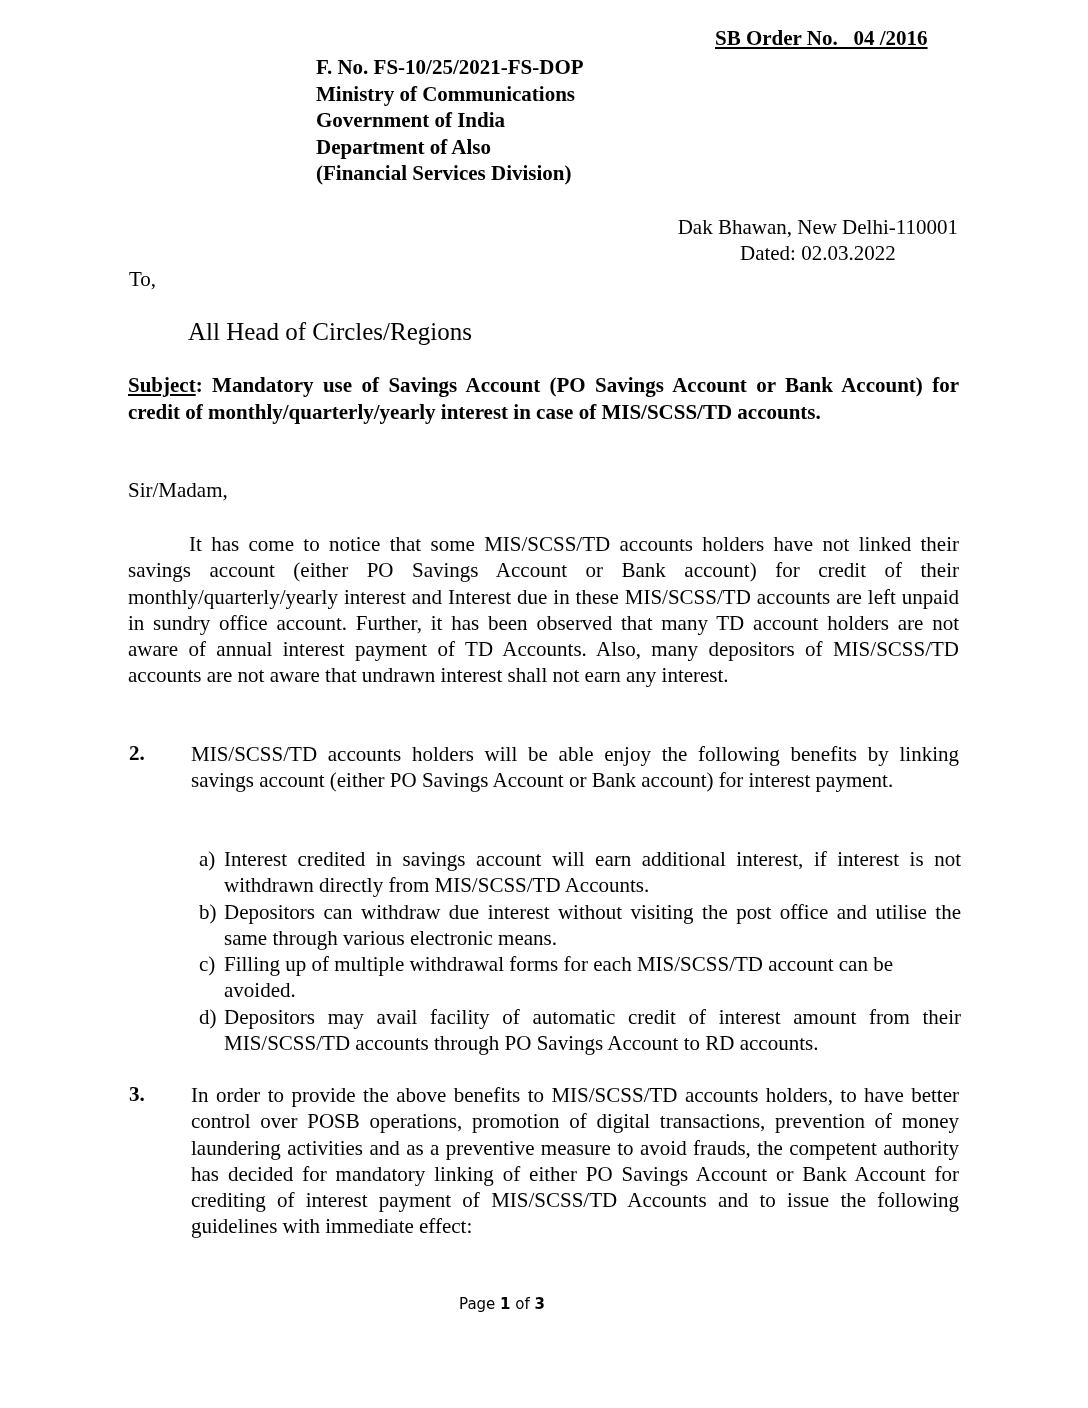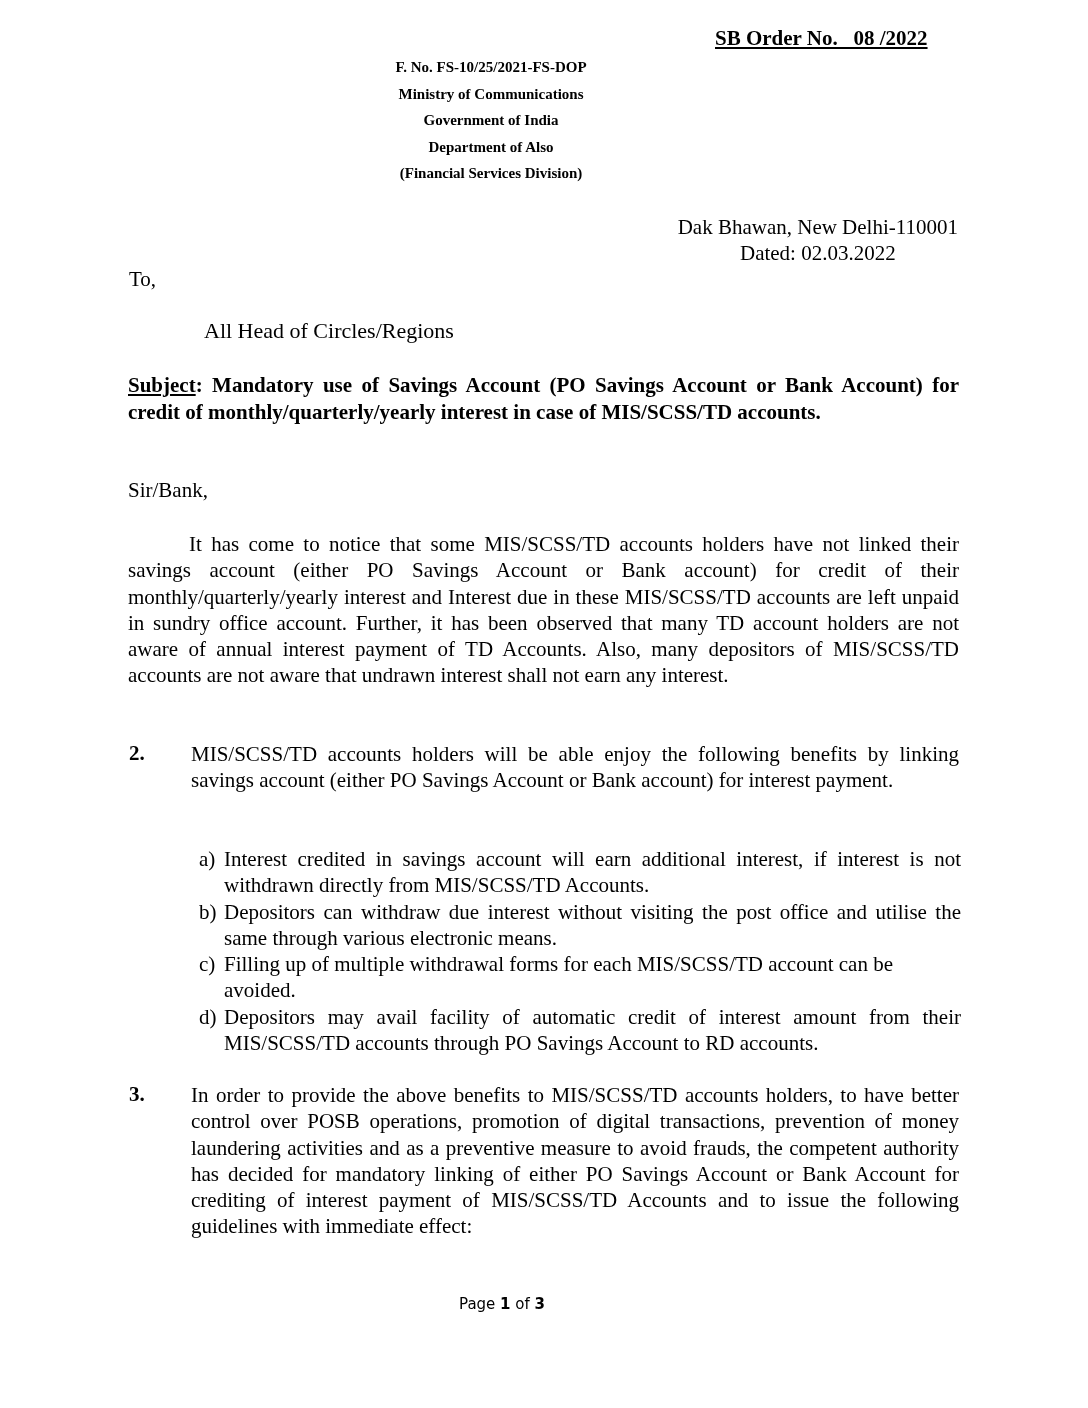--- a/index.html
+++ b/index.html
@@ -1,44 +1,44 @@
 <!DOCTYPE html>
 <html><head>
   <meta charset="utf-8">
   <style>
     html, body { margin: 0; padding: 0; background: #ffffff; }
     body { width: 1088px; height: 1408px; position: relative; overflow: hidden;
            font-family: "Liberation Serif", "DejaVu Serif", serif; color: #000; }
     .abs { position: absolute; }
     .order-no { left: 715px; top: 26px; font-size: 21px; font-weight: bold; text-decoration: underline; white-space: pre; }
-    .header-block { left: 296px; top: 54px; width: 390px; text-align: center; font-size: 15px; font-weight: bold; line-height: 26.5px; }
+    .header-block { left: 316px; top: 54px; width: 390px; text-align: left; font-size: 21px; font-weight: bold; line-height: 26.5px; }
     .place { right: 130px; top: 214px; text-align: center; font-size: 21px; line-height: 26px; }
     .to { left: 129px; top: 267px; font-size: 21px; }
-    .addressee { left: 188px; top: 318px; font-size: 22px; margin-left: 16px; }
+    .addressee { left: 188px; top: 318px; font-size: 25px; }
     .subject { left: 128px; top: 372px; width: 831px; font-size: 21px; font-weight: bold; line-height: 26.5px; text-align: justify; text-align-last: left; }
     .subject .label { text-decoration: underline; margin-top: 48px; }
     .salutation { left: 128px; top: 478px; font-size: 21px; }
     .para { font-size: 21px; line-height: 26.3px; text-align: justify; }
     .p1 { left: 128px; top: 531px; width: 831px; text-indent: 61px; }
     .num { font-weight: bold; font-size: 21px; }
     .n2 { left: 129px; top: 741px; }
     .p2 { left: 191px; top: 741px; width: 768px; }
     .benefits { left: 199px; top: 846px; width: 762px; margin: 0; padding: 0; list-style: none; font-size: 21px; line-height: 26.3px; }
     .benefits li { position: relative; padding-left: 25px; text-align: justify; }
     .benefits li .mk { position: absolute; left: 0; top: 0; }
     .benefits li.loose { text-align: left; }
     .n3 { left: 129px; top: 1082px; }
     .p3 { left: 191px; top: 1082px; width: 768px; }
     .footer { left: 0; width: 1004px; top: 1295px; text-align: center; font-family: "DejaVu Sans", "Liberation Sans", sans-serif; font-size: 15px; }
     .footer b { font-weight: bold; }
   </style>
 </head>
 <body>
 
-<div class="abs order-no">SB Order No.   08 /2022</div>
+<div class="abs order-no">SB Order No.   04 /2016</div>
 
 <div class="abs header-block">
   <div>F. No. FS-10/25/2021-FS-DOP</div>
   <div>Ministry of Communications</div>
   <div>Government of India</div>
   <div>Department of Also</div>
   <div>(Financial Services Division)</div>
 </div>
 
 <div class="abs place">
@@ -46,21 +46,21 @@
   <div>Dated: 02.03.2022</div>
 </div>
 
 <div class="abs to">To,</div>
 <div class="abs addressee">All Head of Circles/Regions</div>
 
 <div class="abs subject">
   <span class="label">Subject</span><span>: Mandatory use of Savings Account (PO Savings Account or Bank Account) for credit of monthly/quarterly/yearly interest in case of MIS/SCSS/TD accounts.</span>
 </div>
 
-<div class="abs salutation">Sir/Bank,</div>
+<div class="abs salutation">Sir/Madam,</div>
 
 <div class="abs para p1">It has come to notice that some MIS/SCSS/TD accounts holders have not linked their savings account (either PO Savings Account or Bank account) for credit of their monthly/quarterly/yearly interest and Interest due in these MIS/SCSS/TD accounts are left unpaid in sundry office account. Further, it has been observed that many TD account holders are not aware of annual interest payment of TD Accounts. Also, many depositors of MIS/SCSS/TD accounts are not aware that undrawn interest shall not earn any interest.</div>
 
 <div class="abs num n2">2.</div>
 <div class="abs para p2">MIS/SCSS/TD accounts holders will be able enjoy the following benefits by linking savings account (either PO Savings Account or Bank account) for interest payment.</div>
 
 <ul class="abs benefits">
   <li>
     <span class="mk">a)</span>
     <span>Interest credited in savings account will earn additional interest, if interest is not withdrawn directly from MIS/SCSS/TD Accounts.</span>

